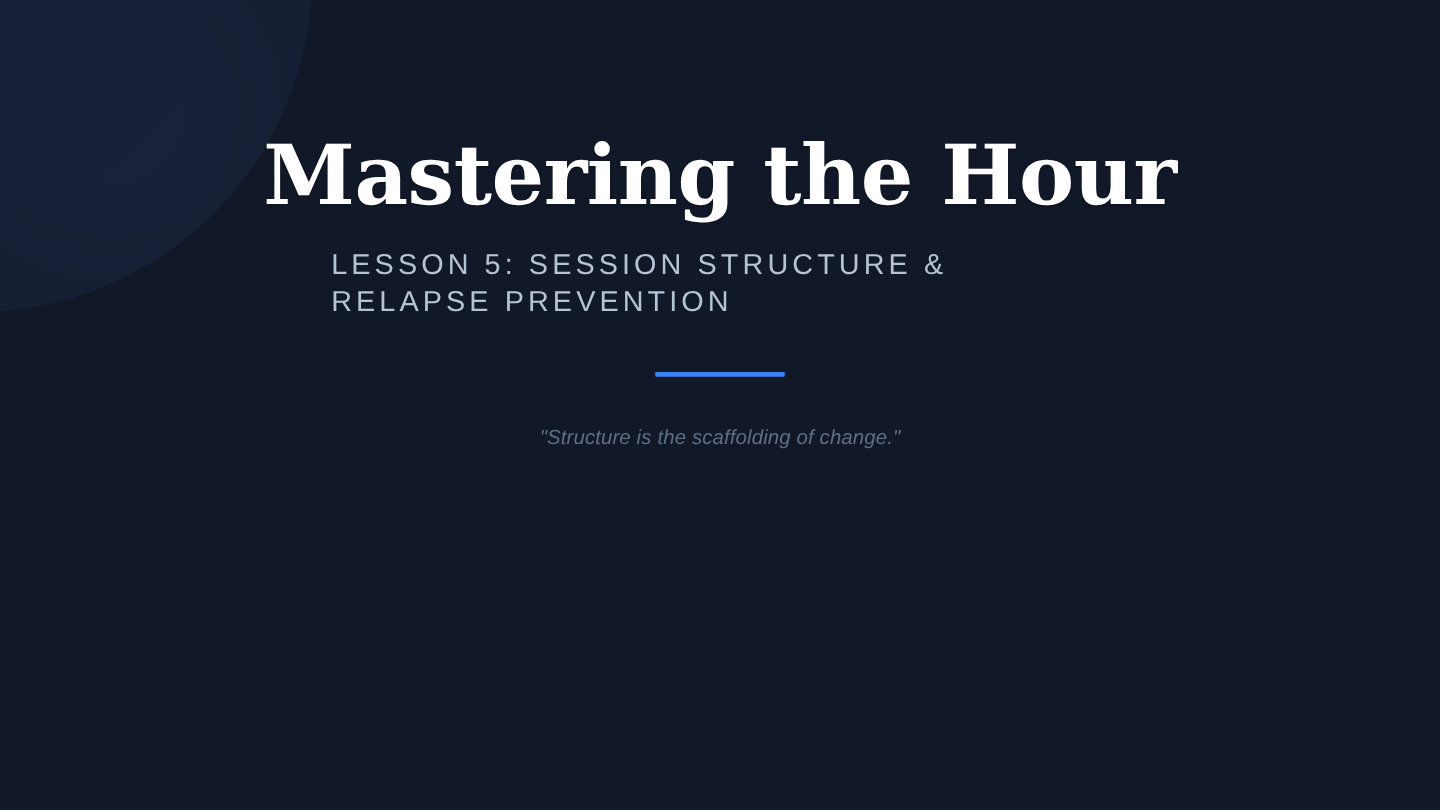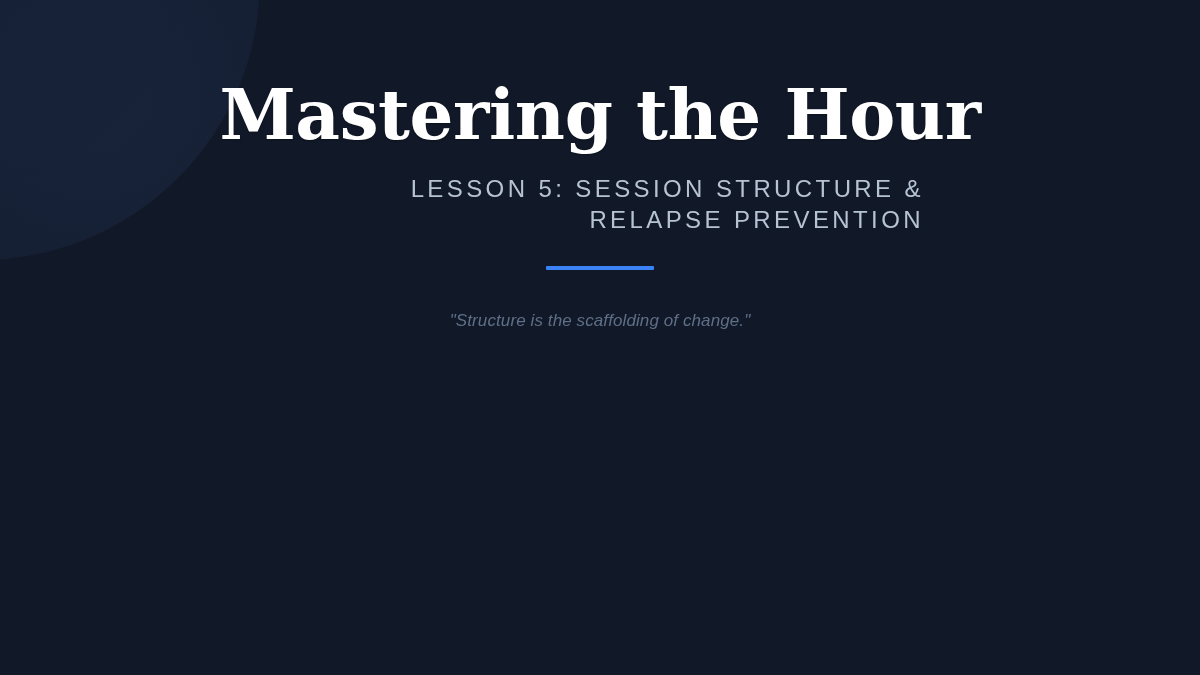--- a/index.html
+++ b/index.html
@@ -52,49 +52,49 @@
   .content {
     position: absolute;
     left: 0;
     top: 0;
     width: 1200px;
     height: 675px;
     display: flex;
     flex-direction: column;
     align-items: center;
     justify-content: flex-start;
-    padding-top: 80px;
+    padding-top: 112px;
     box-sizing: border-box;
   }
 
   .slide-title {
     font-family: "DejaVu Serif", "Liberation Serif", serif;
     font-weight: 700;
     font-size: 69px;
     line-height: 1.0;
     color: #ffffff;
     letter-spacing: -0.4px;
     text-align: center;
     margin: 0;
     white-space: nowrap;
     text-shadow: 0 1px 2px rgba(0,0,0,0.28);
   }
 
   .slide-subtitle {
-    margin: 0;
+    margin: 12px;
     margin-top: 24px;
     width: 648px;
     font-family: "Liberation Sans", sans-serif;
     font-weight: 400;
     font-size: 24px;
     line-height: 31px;
     letter-spacing: 3.4px;
     color: #b6c3d4;
     text-transform: uppercase;
-    text-align: right;
+    text-align: left;
   }
 
   .divider {
     margin-top: 31px;
     width: 108px;
     height: 4px;
     background: #3b82f6;
     border-radius: 1px;
   }
 

